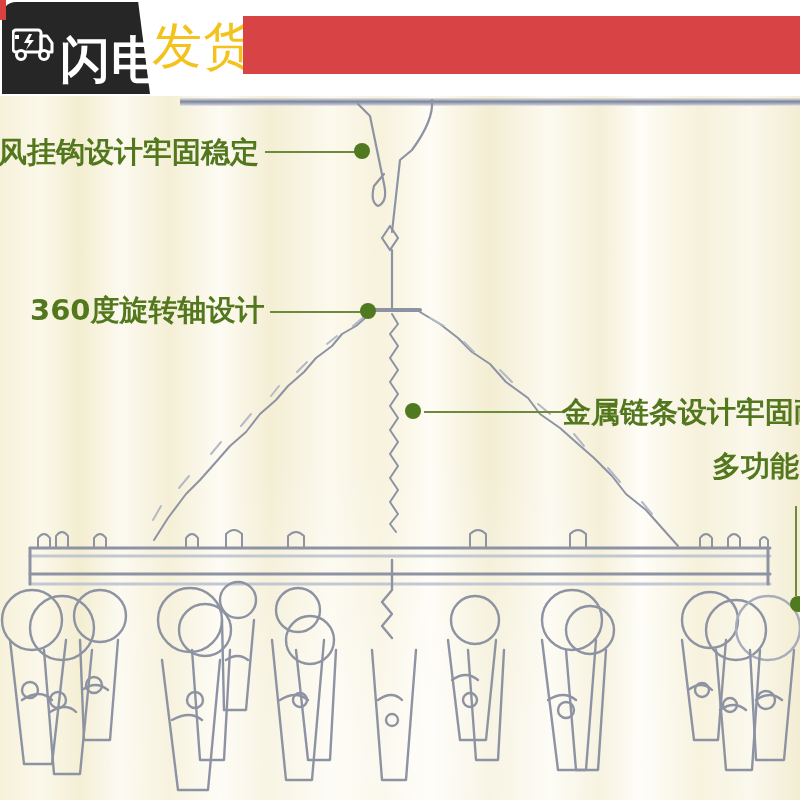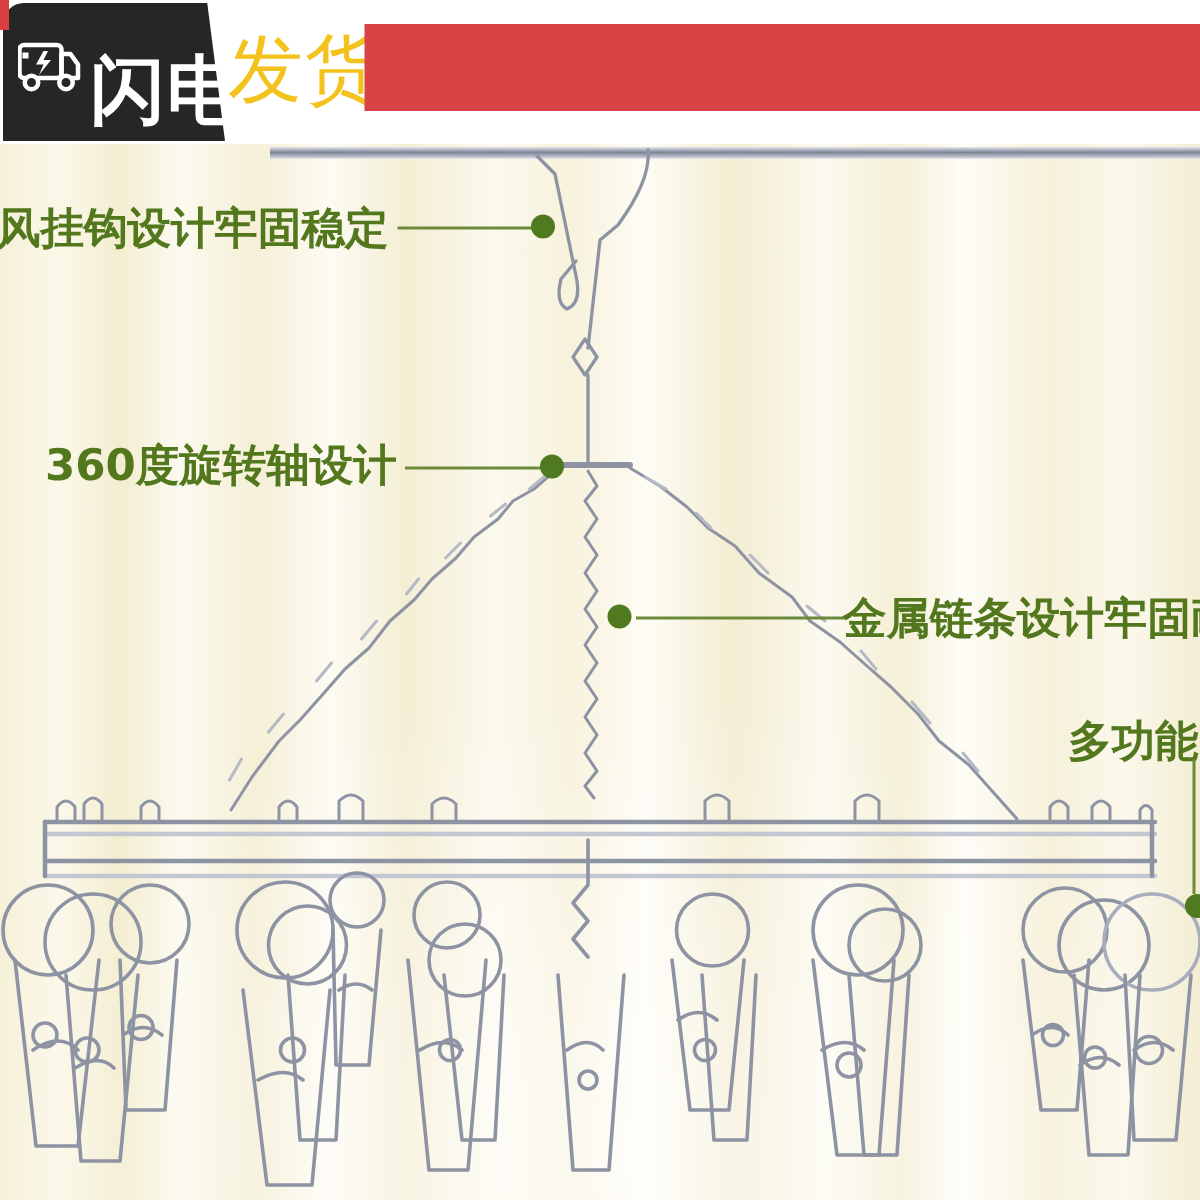--- a/index.html
+++ b/index.html
@@ -176,15 +176,15 @@
 <div class="dot" style="left:354px; top:143px;"></div>
 
 <div class="label" style="left:30px; top:292px;text-align:center;">360度旋转轴设计</div>
 <div class="lead" style="left:270px; top:311px; width:92px;"></div>
 <div class="dot" style="left:360px; top:303px;"></div>
 
 <div class="dot" style="left:405px; top:403px;"></div>
 <div class="lead" style="left:424px; top:411px; width:140px;"></div>
 <div class="label" style="left:562px; top:394px;">金属链条设计牢固耐</div>
 
-<div class="label" style="left:712px; top:476px;">多功能</div>
+<div class="label" style="left:712px; top:448px;">多功能</div>
 <div class="lead" style="left:795px; top:506px; width:2px; height:90px;"></div>
 <div class="dot" style="left:790px; top:596px;"></div>
 
 </body></html>

